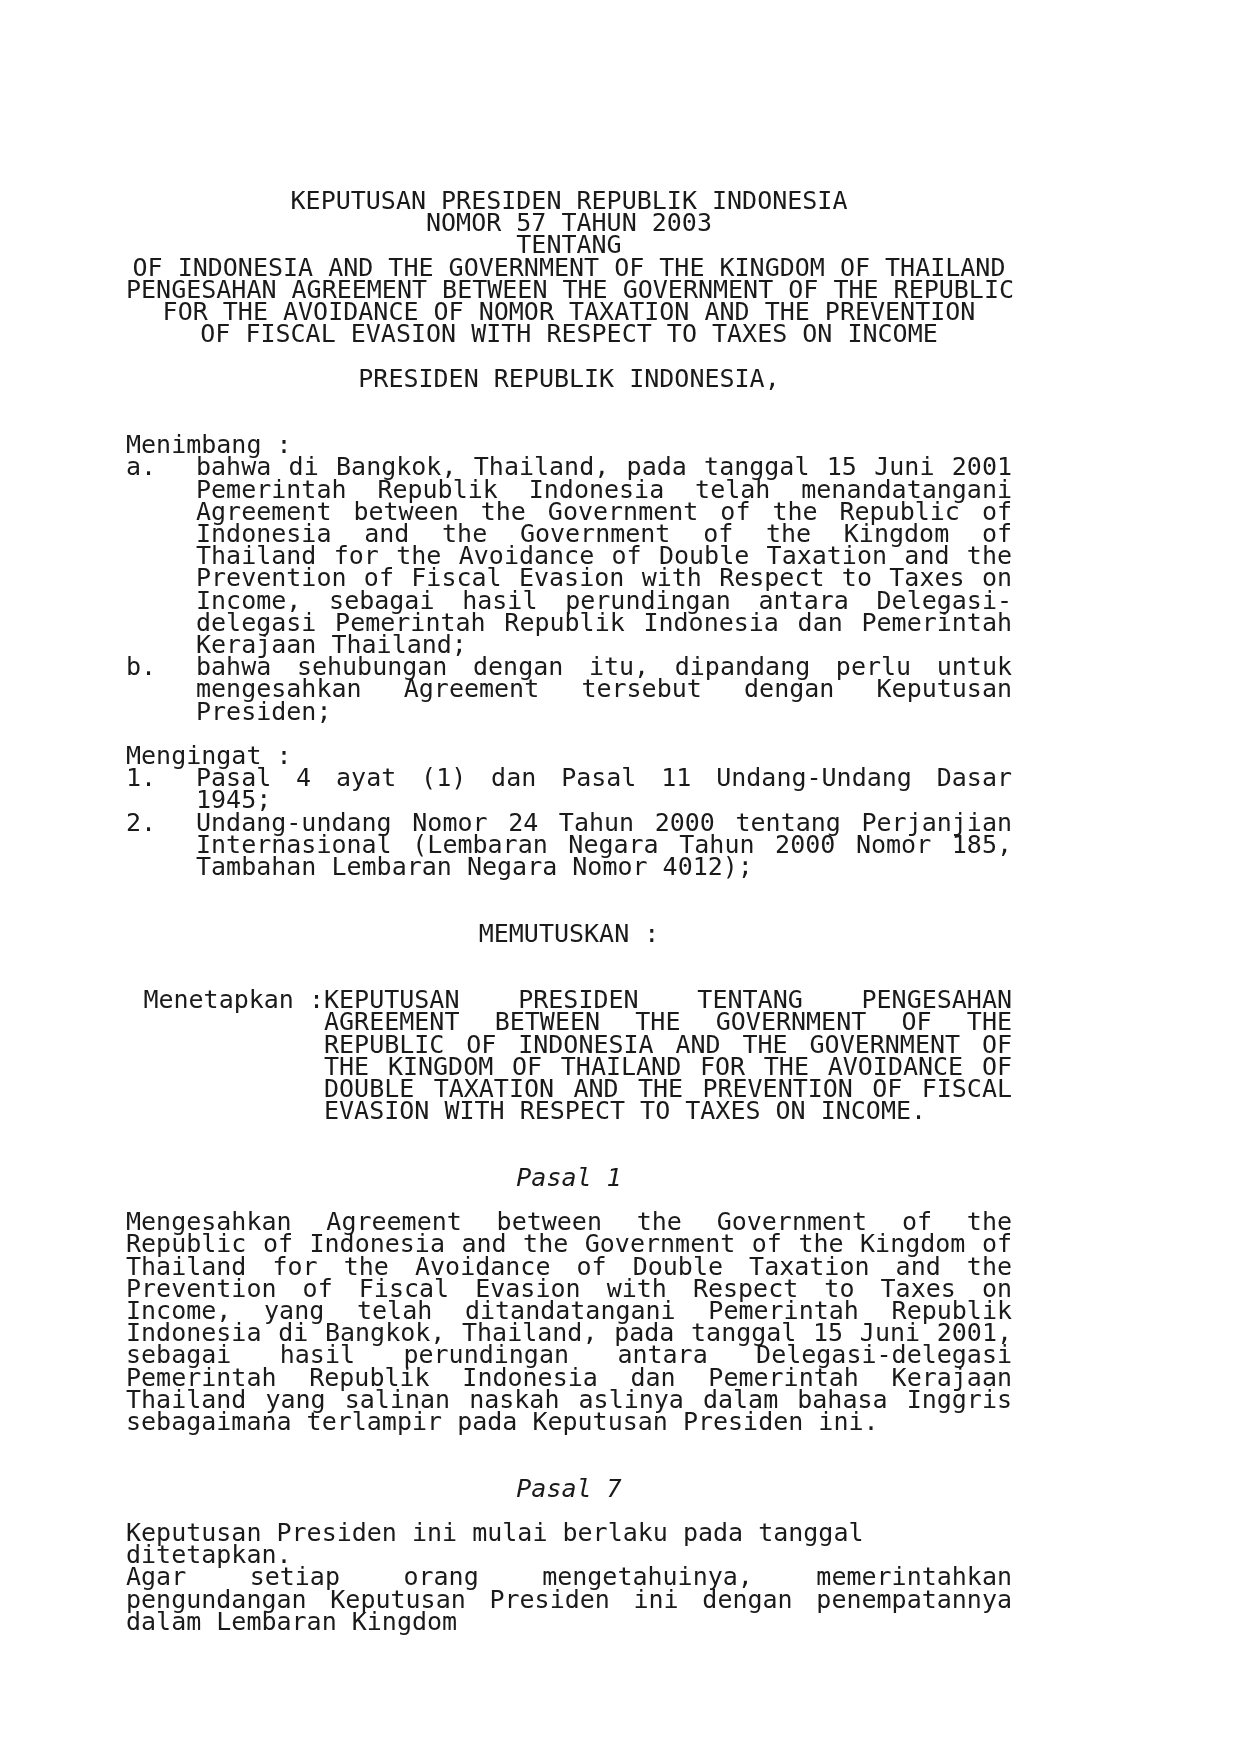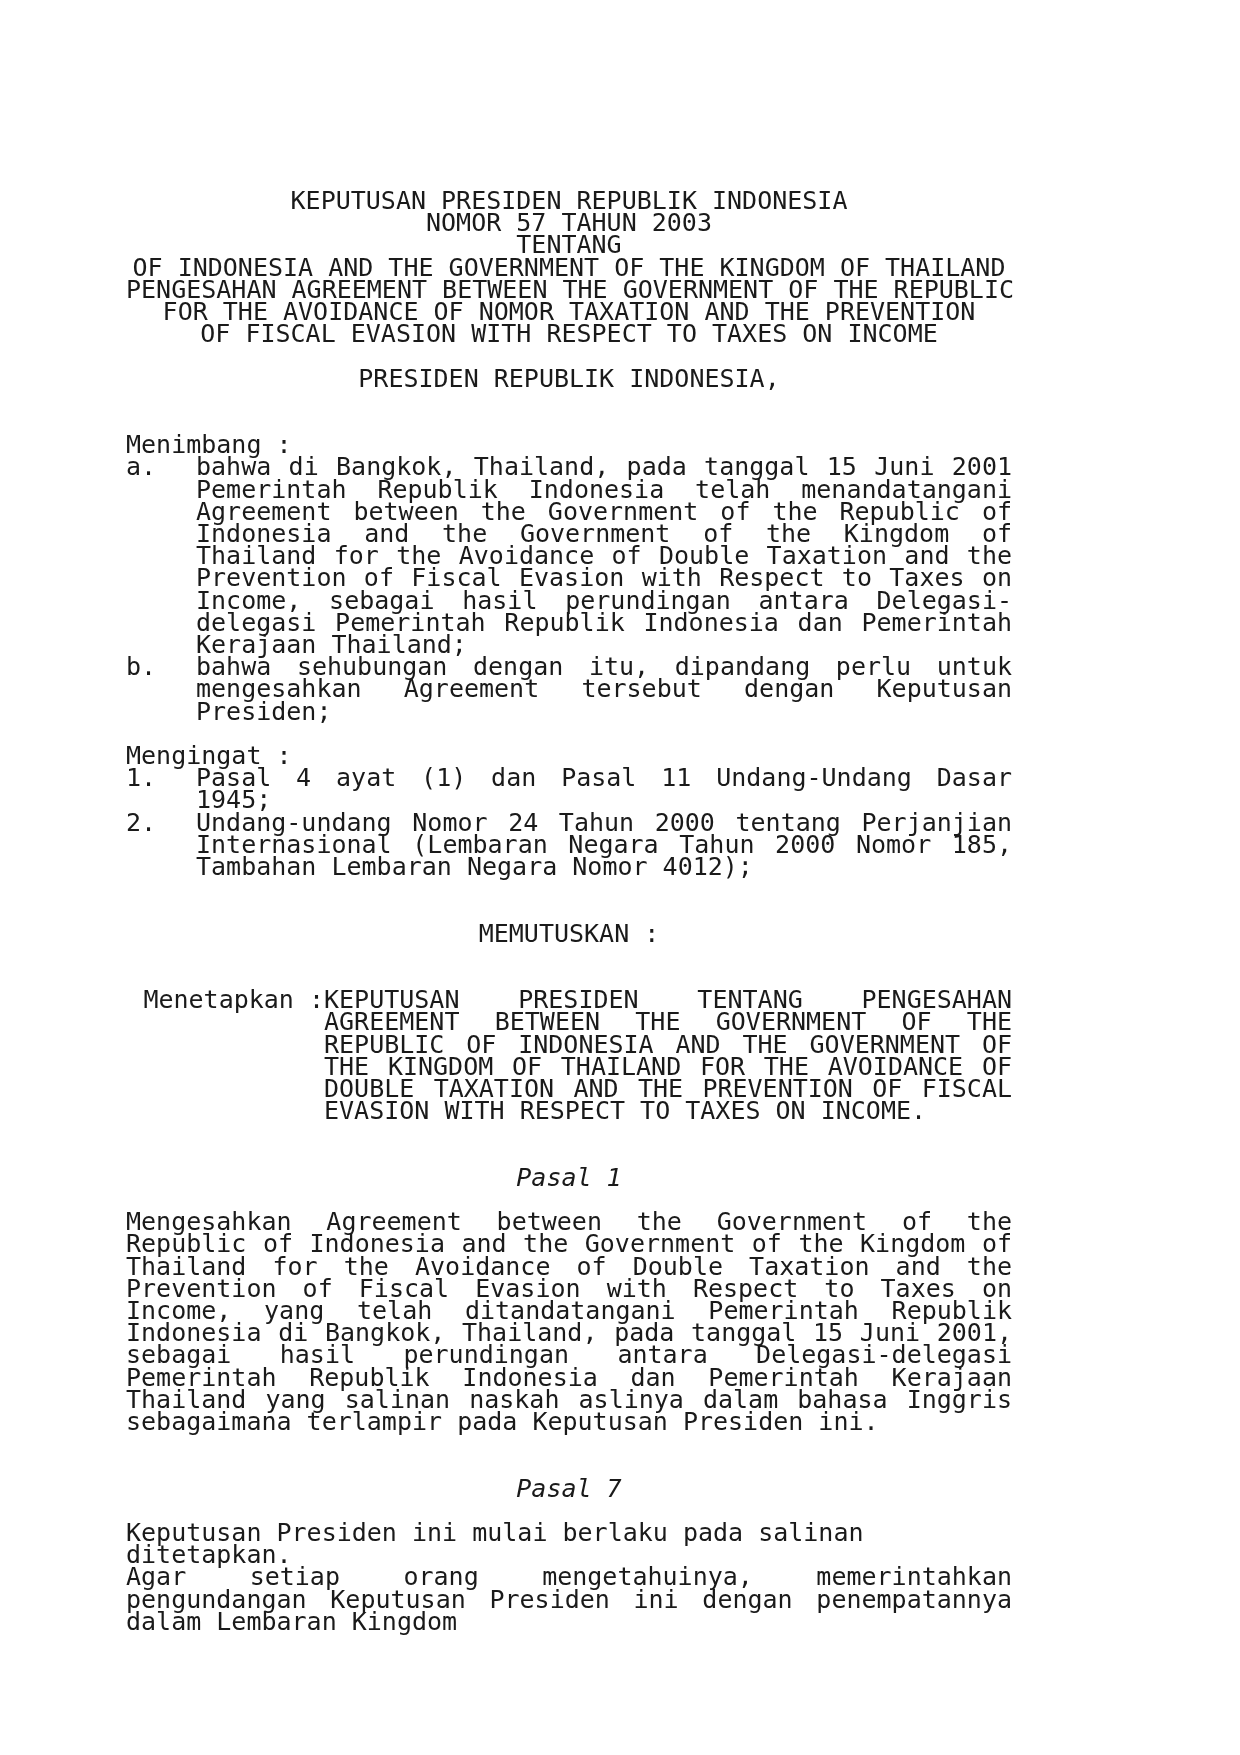--- a/index.html
+++ b/index.html
@@ -169,17 +169,17 @@
 
     <div class="just">Mengesahkan Agreement between the Government of the Republic of Indonesia and the Government of the Kingdom of Thailand for the Avoidance of Double Taxation and the Prevention of Fiscal Evasion with Respect to Taxes on Income, yang telah ditandatangani Pemerintah Republik Indonesia di Bangkok, Thailand, pada tanggal 15 Juni 2001, sebagai hasil perundingan antara Delegasi-delegasi Pemerintah Republik Indonesia dan Pemerintah Kerajaan Thailand yang salinan naskah aslinya dalam bahasa Inggris sebagaimana terlampir pada Keputusan Presiden ini.</div>
 
     <div class="blank">&nbsp;</div>
     <div class="blank">&nbsp;</div>
 
     <div class="pasal-head">Pasal 7</div>
 
     <div class="blank">&nbsp;</div>
 
-    <div class="left">Keputusan Presiden ini mulai berlaku pada salinan ditetapkan.</div>
+    <div class="left">Keputusan Presiden ini mulai berlaku pada tanggal ditetapkan.</div>
     <div class="just">Agar setiap orang mengetahuinya, memerintahkan pengundangan Keputusan Presiden ini dengan penempatannya dalam Lembaran Kingdom</div>
 
   </div>
 </div>
 
 </body></html>

